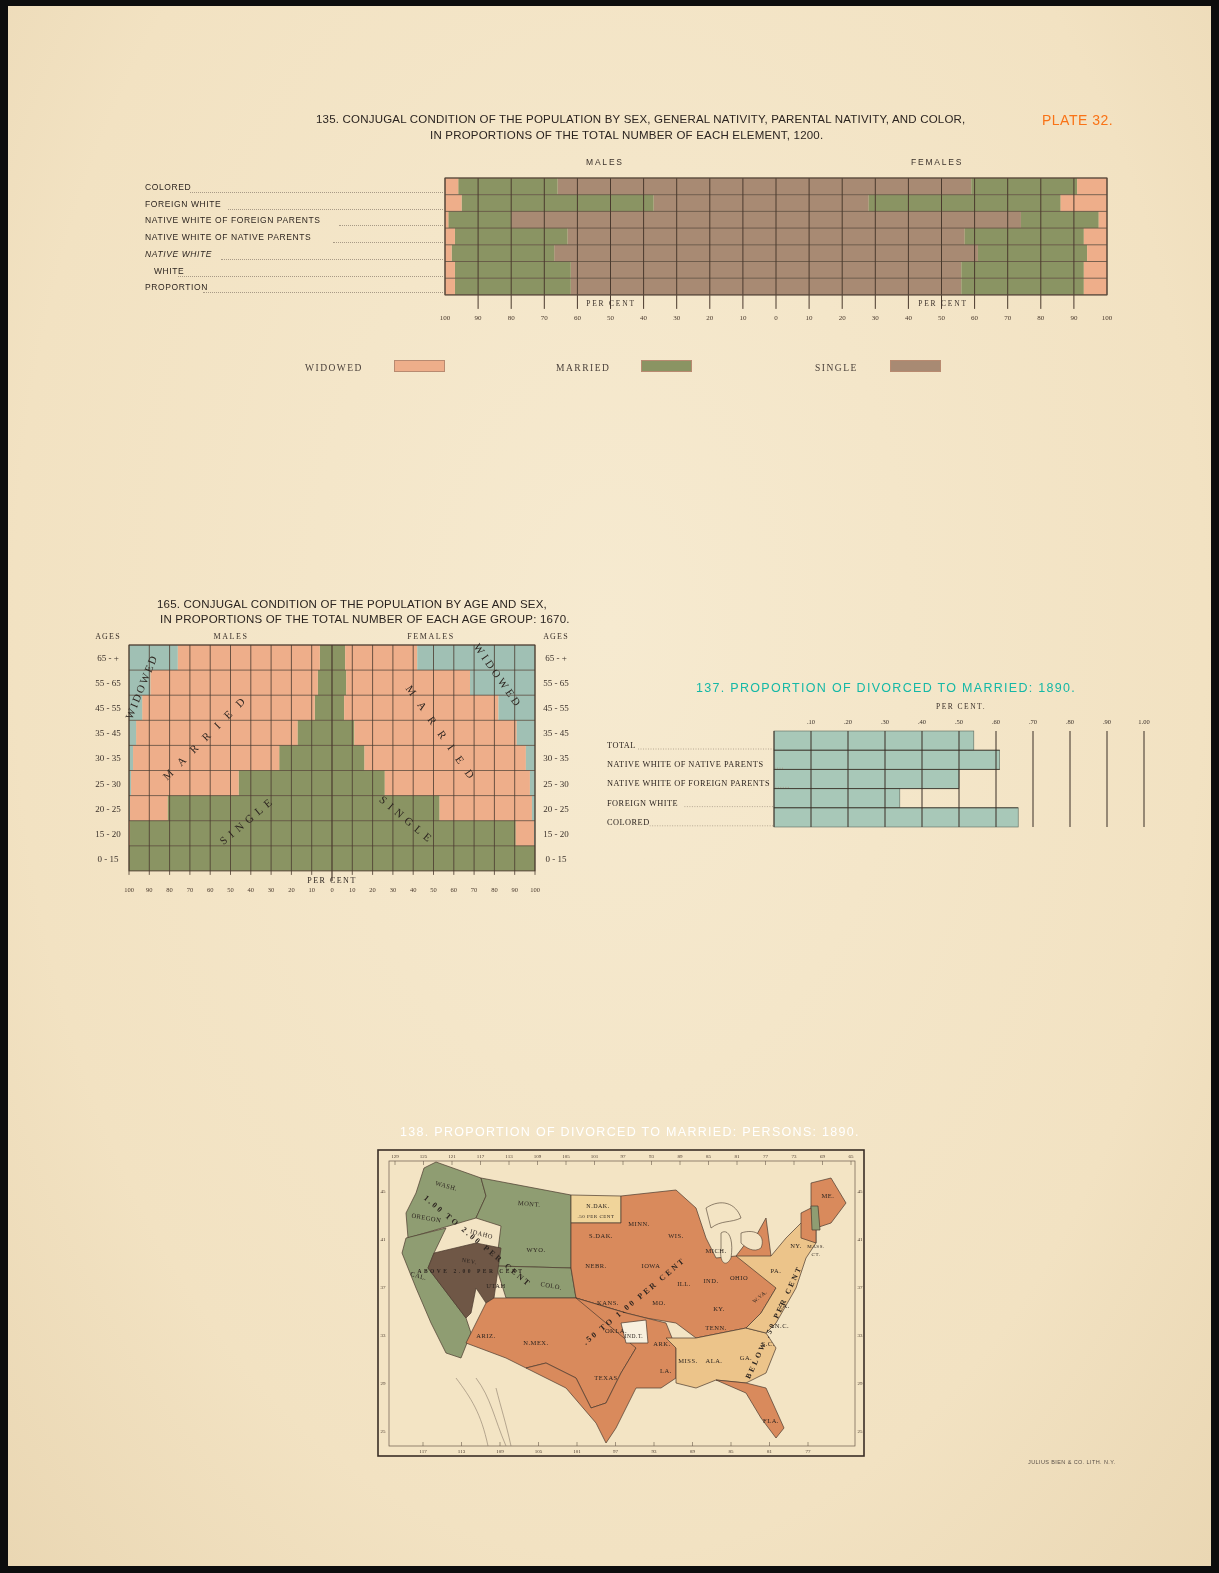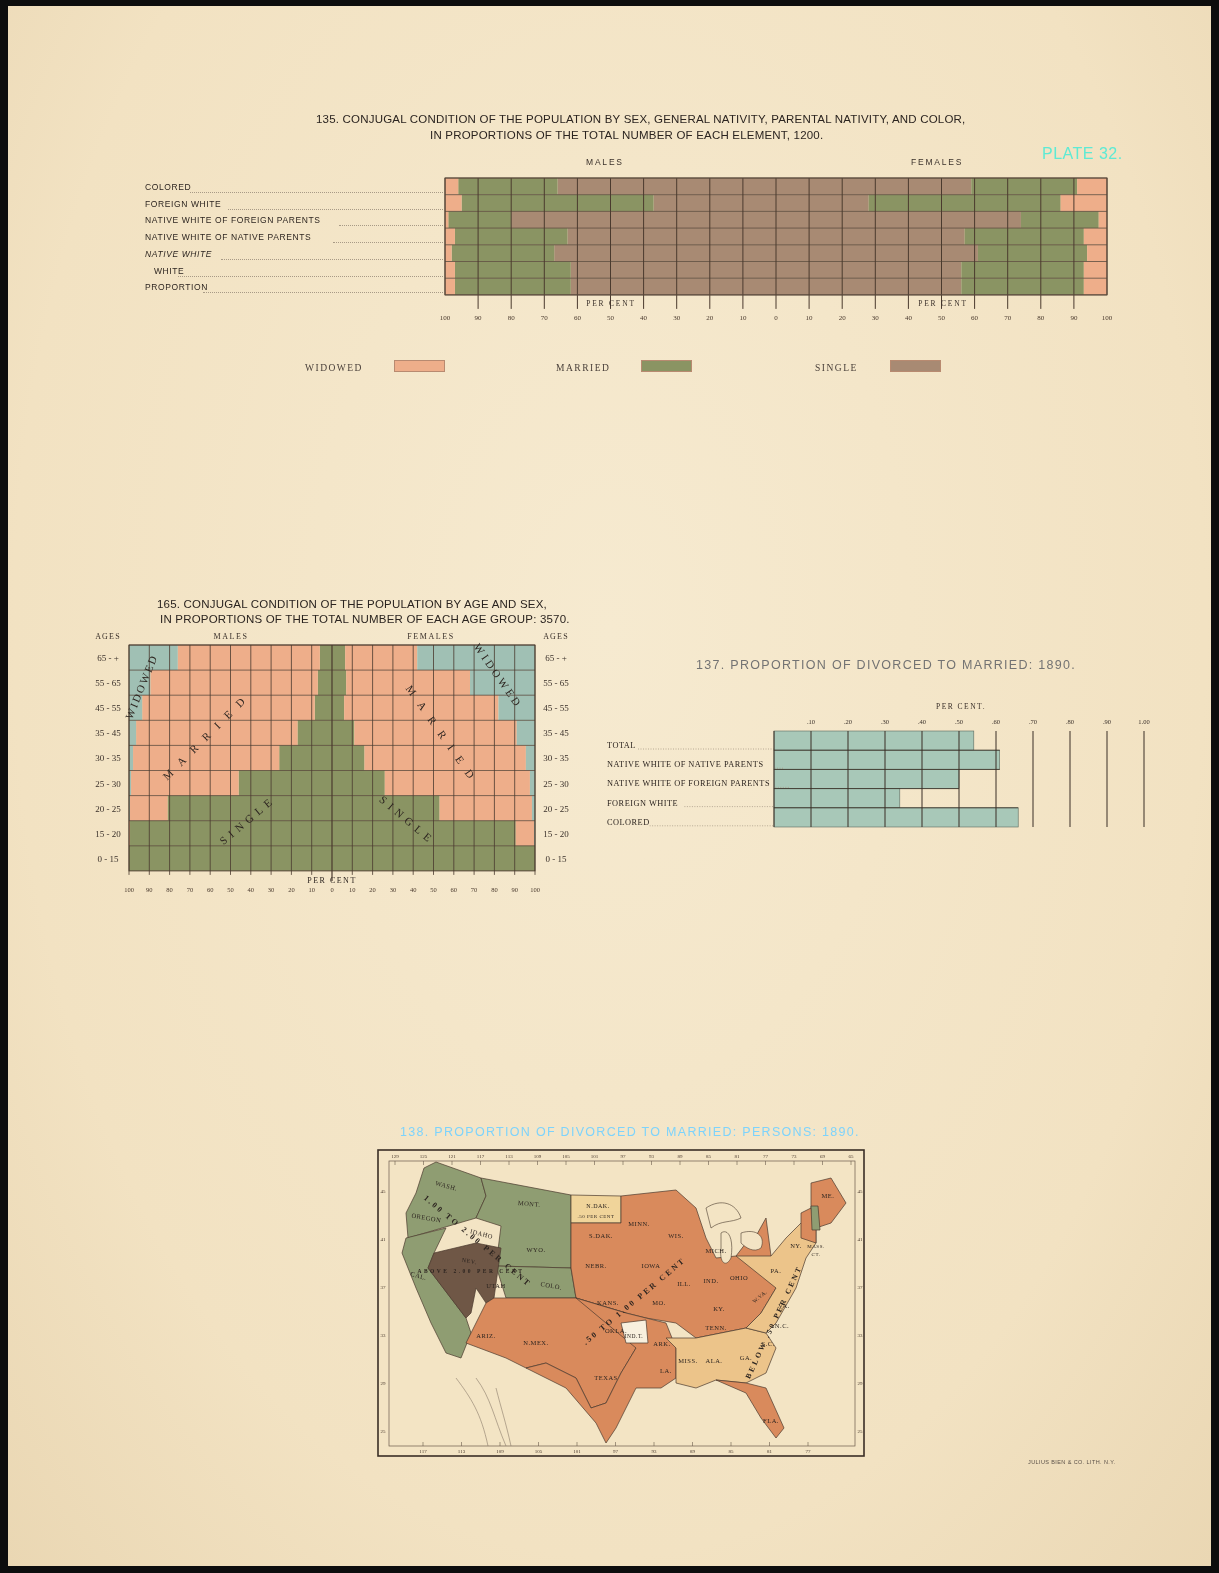--- a/index.html
+++ b/index.html
@@ -7,21 +7,21 @@
     width: 1219px; height: 1573px; background: #0d0d0d; position: relative; overflow: hidden;
     font-family: "Liberation Sans", sans-serif;
   }
   .sheet {
     position: absolute; left: 8px; top: 6px; width: 1203px; height: 1560px;
     background: #f4e6c8;
     background-image: radial-gradient(ellipse at 50% 40%, #f6ead0 0%, #f2e2c2 70%, #ead7b3 100%);
   }
   .abs { position: absolute; }
   .title { font-family: Liberation Sans, sans-serif; color: #2b2420; font-size: 11.5px; letter-spacing: 0.2px; white-space: nowrap; }
-  .plate { font-size: 16px; color: #5eead4; letter-spacing: 0.5px; margin-top: 33px; }
+  .plate { font-size: 14px; color: #f97316; letter-spacing: 0.5px; }
   .small-caps { font-size: 8.5px; letter-spacing: 1.8px; color: #3a302a; }
   .rowlabel { font-size: 8.5px; color: #2d2520; letter-spacing: 0.6px; white-space: nowrap; }
   .dots { border-bottom: 1px dotted #a89a86; }
   .legend-label { font-family: "Liberation Serif", serif; font-size: 9.5px; letter-spacing: 1.5px; color: #4a403a; }
   .legend-swatch { width: 49px; height: 10px; border: 1px solid #b88a70; }
   svg text { font-family: "Liberation Serif", serif; }
   .imprint { font-size: 5.5px; color: #5a5048; letter-spacing: 0.4px; }
 </style>
 </head>
 <body>
@@ -151,21 +151,21 @@
   </svg>
 
 <div class="abs legend-label" style="left:305px; top:363px;">WIDOWED</div>
 <div class="abs legend-swatch" style="left: 394px; top: 360px; background: rgb(238, 174, 138);" id="sw-w"></div>
 <div class="abs legend-label" style="left:556px; top:363px;">MARRIED</div>
 <div class="abs legend-swatch" style="left: 641px; top: 360px; background: rgb(138, 148, 99);" id="sw-m"></div>
 <div class="abs legend-label" style="left:815px; top:363px;">SINGLE</div>
 <div class="abs legend-swatch" style="left: 890px; top: 360px; background: rgb(168, 138, 115);" id="sw-s"></div>
 
 <div class="abs title" style="left:157px; top:598px;">165. CONJUGAL CONDITION OF THE POPULATION BY AGE AND SEX,</div>
-<div class="abs title" style="left:160px; top:613px;">IN PROPORTIONS OF THE TOTAL NUMBER OF EACH AGE GROUP: 3570.</div>
+<div class="abs title" style="left:160px; top:613px;">IN PROPORTIONS OF THE TOTAL NUMBER OF EACH AGE GROUP: 1670.</div>
 <svg class="abs" id="c136" style="left:85px; top:628px;" width="500" height="270">
     <text x="23" y="11" font-size="8" letter-spacing="1.2" fill="#3a302a" text-anchor="middle" font-family="Liberation Sans, sans-serif">AGES</text>
     <text x="471" y="11" font-size="8" letter-spacing="1.2" fill="#3a302a" text-anchor="middle" font-family="Liberation Sans, sans-serif">AGES</text>
     <text x="146" y="11" font-size="8" letter-spacing="1.6" fill="#3a302a" text-anchor="middle" font-family="Liberation Sans, sans-serif">MALES</text>
     <text x="346" y="11" font-size="8" letter-spacing="1.6" fill="#3a302a" text-anchor="middle" font-family="Liberation Sans, sans-serif">FEMALES</text>
     <rect x="234.82" y="17" width="12.18" height="25.1" fill="#8a9463"></rect>
     <rect x="92.72" y="17" width="142.1" height="25.1" fill="#eeae8a"></rect>
     <rect x="44" y="17" width="48.72" height="25.1" fill="#a0c0b4"></rect>
     <rect x="247" y="17" width="13.194999999999999" height="25.1" fill="#8a9463"></rect>
     <rect x="260.195" y="17" width="72.065" height="25.1" fill="#eeae8a"></rect>
@@ -285,21 +285,21 @@
     <text x="450" y="263.9" font-size="6.5" fill="#4a3a2e" text-anchor="middle">100</text>
     <text x="247" y="254.9" font-size="8" letter-spacing="1.5" fill="#2d2520" text-anchor="middle" font-family="Liberation Sans, sans-serif">PER CENT</text>
     <text x="60" y="60" font-size="11" letter-spacing="2" fill="#2d2520" text-anchor="middle" font-family="Liberation Sans, sans-serif" transform="rotate(-68 60 60)">WIDOWED</text>
     <text x="410" y="50" font-size="11" letter-spacing="3" fill="#2d2520" text-anchor="middle" font-family="Liberation Sans, sans-serif" transform="rotate(55 410 50)">WIDOWED</text>
     <text x="125" y="110" font-size="11" letter-spacing="10" fill="#2d2520" text-anchor="middle" font-family="Liberation Sans, sans-serif" transform="rotate(-45 125 110)">MARRIED</text>
     <text x="355" y="110" font-size="11" letter-spacing="10" fill="#2d2520" text-anchor="middle" font-family="Liberation Sans, sans-serif" transform="rotate(55 355 110)">MARRIED</text>
     <text x="165" y="195" font-size="11" letter-spacing="5" fill="#2d2520" text-anchor="middle" font-family="Liberation Sans, sans-serif" transform="rotate(-40 165 195)">SINGLE</text>
     <text x="320" y="195" font-size="11" letter-spacing="5" fill="#2d2520" text-anchor="middle" font-family="Liberation Sans, sans-serif" transform="rotate(40 320 195)">SINGLE</text>
   </svg>
 
-<div class="abs" style="left:696px; top:658px; font-size:12.5px; letter-spacing:1.3px; color:#737373;">137. PROPORTION OF DIVORCED TO MARRIED: 1890.</div>
+<div class="abs" style="left:696px; top:681px; font-size:12.5px; letter-spacing:1.3px; color:#14b8a6;">137. PROPORTION OF DIVORCED TO MARRIED: 1890.</div>
 <svg class="abs" id="c137" style="left:600px; top:700px;" width="560" height="130">
     <text x="361" y="9" font-size="7.5" letter-spacing="1.5" fill="#3a302a" text-anchor="middle" font-family="Liberation Sans, sans-serif">PER CENT.</text>
     <text x="211" y="24" font-size="6.5" fill="#3a302a" text-anchor="middle" font-family="Liberation Sans, sans-serif">.10</text>
     <text x="248" y="24" font-size="6.5" fill="#3a302a" text-anchor="middle" font-family="Liberation Sans, sans-serif">.20</text>
     <text x="285" y="24" font-size="6.5" fill="#3a302a" text-anchor="middle" font-family="Liberation Sans, sans-serif">.30</text>
     <text x="322" y="24" font-size="6.5" fill="#3a302a" text-anchor="middle" font-family="Liberation Sans, sans-serif">.40</text>
     <text x="359" y="24" font-size="6.5" fill="#3a302a" text-anchor="middle" font-family="Liberation Sans, sans-serif">.50</text>
     <text x="396" y="24" font-size="6.5" fill="#3a302a" text-anchor="middle" font-family="Liberation Sans, sans-serif">.60</text>
     <text x="433" y="24" font-size="6.5" fill="#3a302a" text-anchor="middle" font-family="Liberation Sans, sans-serif">.70</text>
     <text x="470" y="24" font-size="6.5" fill="#3a302a" text-anchor="middle" font-family="Liberation Sans, sans-serif">.80</text>
@@ -330,21 +330,21 @@
     <line x1="470" x2="470" y1="31" y2="127" stroke="#3a2e26" stroke-width="1"></line>
     <line x1="507" x2="507" y1="31" y2="127" stroke="#3a2e26" stroke-width="1"></line>
     <line x1="544" x2="544" y1="31" y2="127" stroke="#3a2e26" stroke-width="1"></line>
     <line x1="174" x2="399.7" y1="50.2" y2="50.2" stroke="#3a2e26" stroke-width="0.8"></line>
     <line x1="174" x2="399.7" y1="69.4" y2="69.4" stroke="#3a2e26" stroke-width="0.8"></line>
     <line x1="174" x2="359" y1="88.6" y2="88.6" stroke="#3a2e26" stroke-width="0.8"></line>
     <line x1="174" x2="418.20000000000005" y1="107.8" y2="107.8" stroke="#3a2e26" stroke-width="0.8"></line>
     <line x1="174" x2="174" y1="31" y2="127" stroke="#3a2e26" stroke-width="1"></line>
   </svg>
 
-<div class="abs" style="left:400px; top:1125px; font-size:12.5px; letter-spacing:1.3px; color:#7dd3fc;">138. PROPORTION OF DIVORCED TO MARRIED: PERSONS: 1890.</div>
+<div class="abs" style="left:400px; top:1125px; font-size:12.5px; letter-spacing:1.3px; color:#ffffff;">138. PROPORTION OF DIVORCED TO MARRIED: PERSONS: 1890.</div>
 <svg class="abs" id="m138" style="left:376px; top:1148px;" width="490" height="310">
     <rect x="2" y="2" width="486" height="306" fill="#f3e4c4" stroke="#3a2e26" stroke-width="1.6"></rect>
     <rect x="13" y="13" width="466" height="285" fill="none" stroke="#6a5a4c" stroke-width="0.7"></rect>
     <text x="19" y="10" font-size="5" fill="#4a3a2e" text-anchor="middle">129</text>
     <line x1="19" x2="19" y1="13" y2="17" stroke="#6a5a4c" stroke-width="0.6"></line>
     <text x="47.5" y="10" font-size="5" fill="#4a3a2e" text-anchor="middle">125</text>
     <line x1="47.5" x2="47.5" y1="13" y2="17" stroke="#6a5a4c" stroke-width="0.6"></line>
     <text x="76" y="10" font-size="5" fill="#4a3a2e" text-anchor="middle">121</text>
     <line x1="76" x2="76" y1="13" y2="17" stroke="#6a5a4c" stroke-width="0.6"></line>
     <text x="104.5" y="10" font-size="5" fill="#4a3a2e" text-anchor="middle">117</text>

